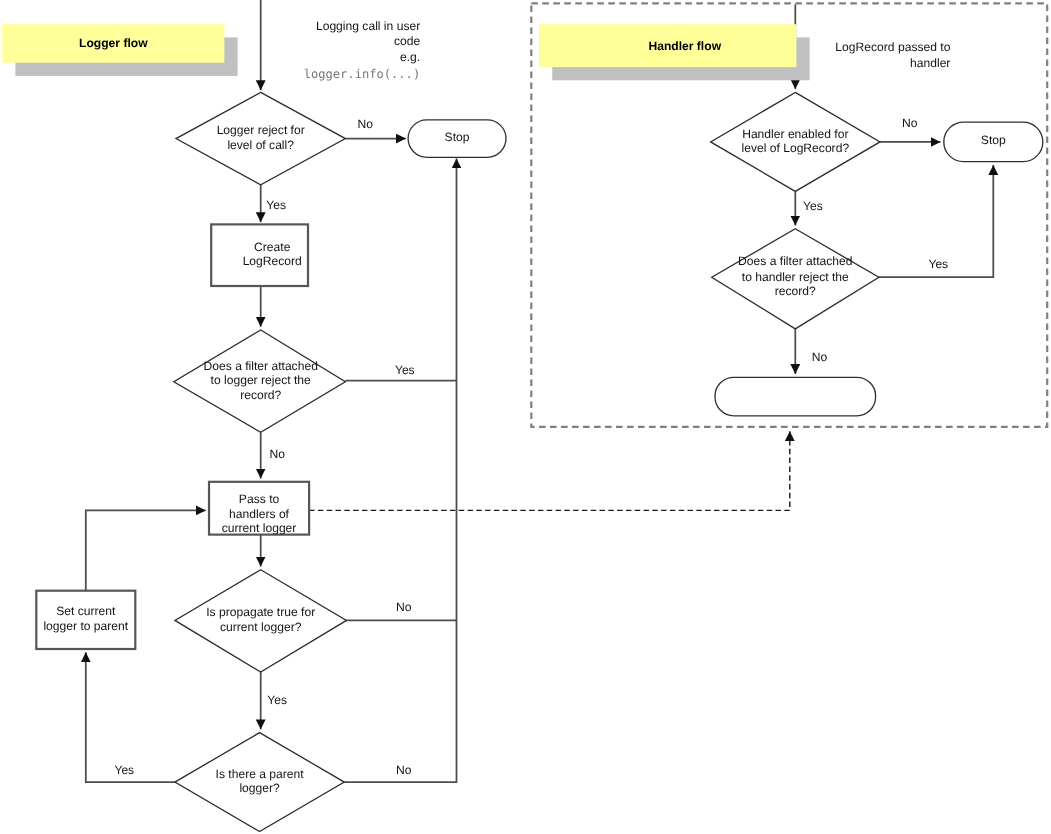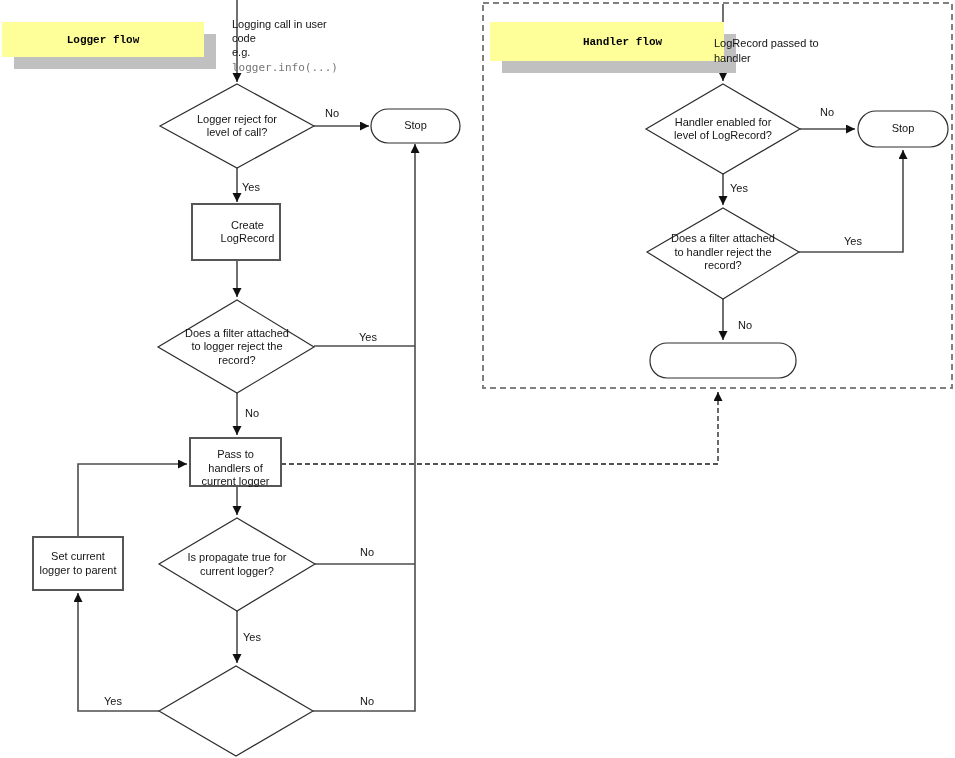--- a/index.html
+++ b/index.html
@@ -13,24 +13,24 @@
     text-align:center;font-size:11px;line-height:13.5px;white-space:pre-line;
     color:#141414;pointer-events:none;
   }
   .edge-label{
     position:absolute;transform:translate(-50%,-50%);
     font-size:11px;line-height:12px;color:#141414;white-space:nowrap;
   }
   .flow-title{
     position:absolute;display:flex;align-items:center;justify-content:center;
     background:#ffff99;box-shadow:12px 12px 0 0 #c0c0c0;
-    font-size:11px;font-weight:bold;color:#000000;font-family:Liberation Mono, monospace;
+    font-size:11px;font-weight:bold;color:#000000;
   }
   .note{
-    position:absolute;text-align:left;font-size:11px;line-height:14px;color:#141414;
+    position:absolute;text-align:right;font-size:11px;line-height:14px;color:#141414;
   }
   .note .code{
     font-family:"DejaVu Sans Mono", monospace;font-size:11px;color:#767676;
     display:block;margin-top:2px;white-space:nowrap;
   }
   .note-pre{white-space:pre-line;}
 </style>
 </head>
 <body>
 
@@ -97,20 +97,22 @@
   <div class="node-label" style="left:192px;top:204px;width:111px;height:56px;">Create
 LogRecord</div>
   <div class="node-label" style="left:160px;top:305px;width:154px;height:84px;">Does a filter attached
 to logger reject the
 record?</div>
   <div class="node-label" style="left:190px;top:438px;width:91px;height:61px;">Pass to
 handlers of
 current logger</div>
   <div class="node-label" style="left:161px;top:522px;width:152px;height:85px;">Is propagate true for
 current logger?</div>
+  <div class="node-label" style="left:160px;top:672px;width:152px;height:78px;">Is there a parent
+logger?</div>
   <div class="node-label" style="left:33px;top:537px;width:90px;height:53px;">Set current
 logger to parent</div>
 
   <div class="edge-label" style="left:332px;top:113px;">No</div>
   <div class="edge-label" style="left:251px;top:187px;">Yes</div>
   <div class="edge-label" style="left:368px;top:337px;">Yes</div>
   <div class="edge-label" style="left:252px;top:413px;">No</div>
   <div class="edge-label" style="left:367px;top:552px;">No</div>
   <div class="edge-label" style="left:252px;top:637px;">Yes</div>
   <div class="edge-label" style="left:113px;top:701px;">Yes</div>

